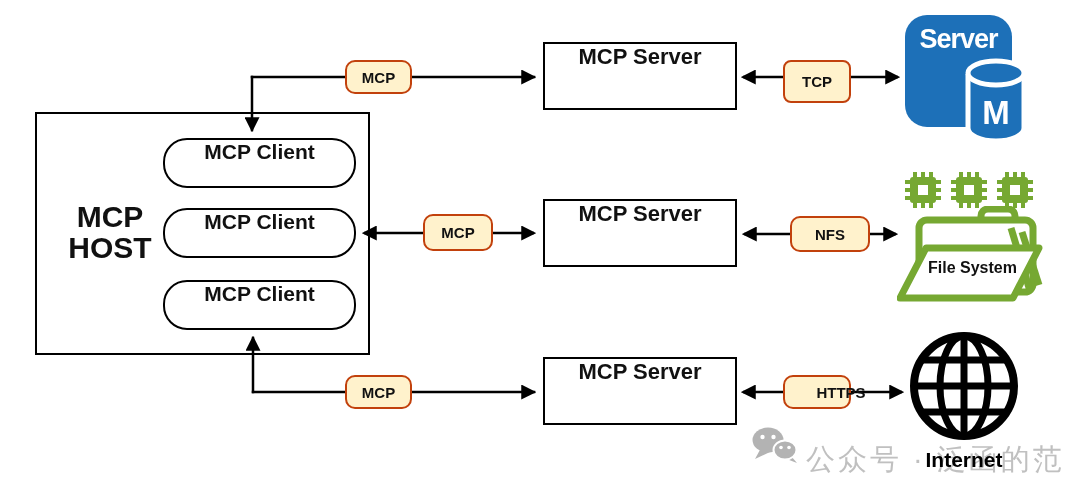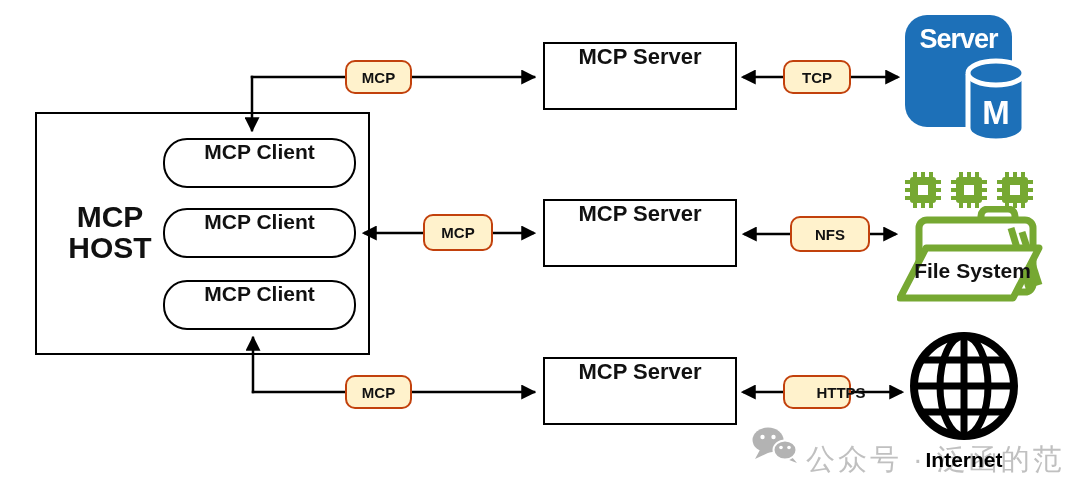--- a/index.html
+++ b/index.html
@@ -37,21 +37,21 @@
   .mysql-cyl{position:absolute;left:963px;top:58px;z-index:3;}
   .mysql-m{
     position:absolute;left:963px;top:94px;width:66px;text-align:center;
     color:#ffffff;font-weight:bold;font-size:33px;z-index:3;
   }
   
   .chip{position:absolute;top:172px;z-index:3;}
   .folder{position:absolute;left:897px;top:206px;z-index:3;}
   .fs-label{
     position:absolute;left:910px;top:259px;width:125px;text-align:center;
-    font-weight:bold;font-size:21px;color:#111;z-index:3;
+    font-weight:bold;font-size:16px;color:#111;z-index:3;
   }
   
   .globe{position:absolute;left:909px;top:331px;z-index:4;}
   .internet-label{
     position:absolute;left:905px;top:448px;width:118px;text-align:center;
     font-weight:bold;font-size:21px;color:#000;z-index:5;
   }
   
   .wm-icon{position:absolute;left:751px;top:426px;z-index:3;}
   .wm-text{
@@ -106,21 +106,21 @@
     <span>MCP Server</span>
   </div>
   <div class="box server" style="top:199px;">
     <span>MCP Server</span>
   </div>
   <div class="box server" style="top:357px;">
     <span>MCP Server</span>
   </div>
 
   <div class="badge" style="left:345px;top:60px;width:67px;height:34px;">MCP</div>
-  <div class="badge" style="left:783px;top:60px;width:68px;height:34px;">TCP</div>
+  <div class="badge" style="left:783px;top:60px;width:68px;height:43px;border-radius:8px;">TCP</div>
   <div class="badge" style="left:423px;top:214px;width:70px;height:37px;">MCP</div>
   <div class="badge" style="left:790px;top:216px;width:80px;height:36px;">NFS</div>
   <div class="badge" style="left:345px;top:375px;width:67px;height:34px;">MCP</div>
   <div class="badge" style="left:783px;top:375px;width:68px;height:34px;padding-left:48px;">HTTPS</div>
 
   <div class="mysql-square"></div>
   <div class="mysql-word">Server</div>
   <svg class="mysql-cyl" width="66" height="88" viewBox="0 0 66 88">
     <path d="M5,16 L5,70 A28,13 0 0 0 61,70 L61,16" fill="#1D70B8" stroke="#ffffff" stroke-width="5"></path>
     <ellipse cx="33" cy="15" rx="28" ry="12" fill="#1D70B8" stroke="#ffffff" stroke-width="5"></ellipse>

